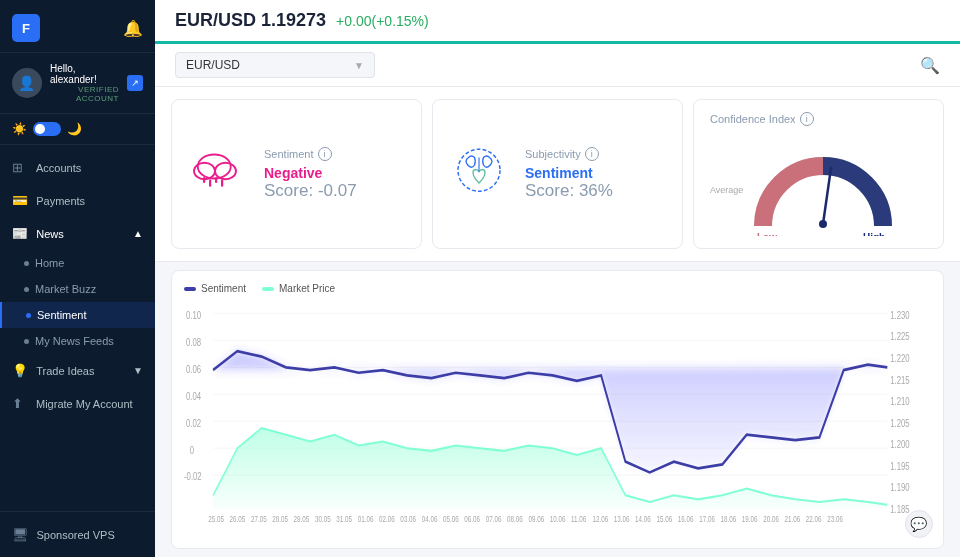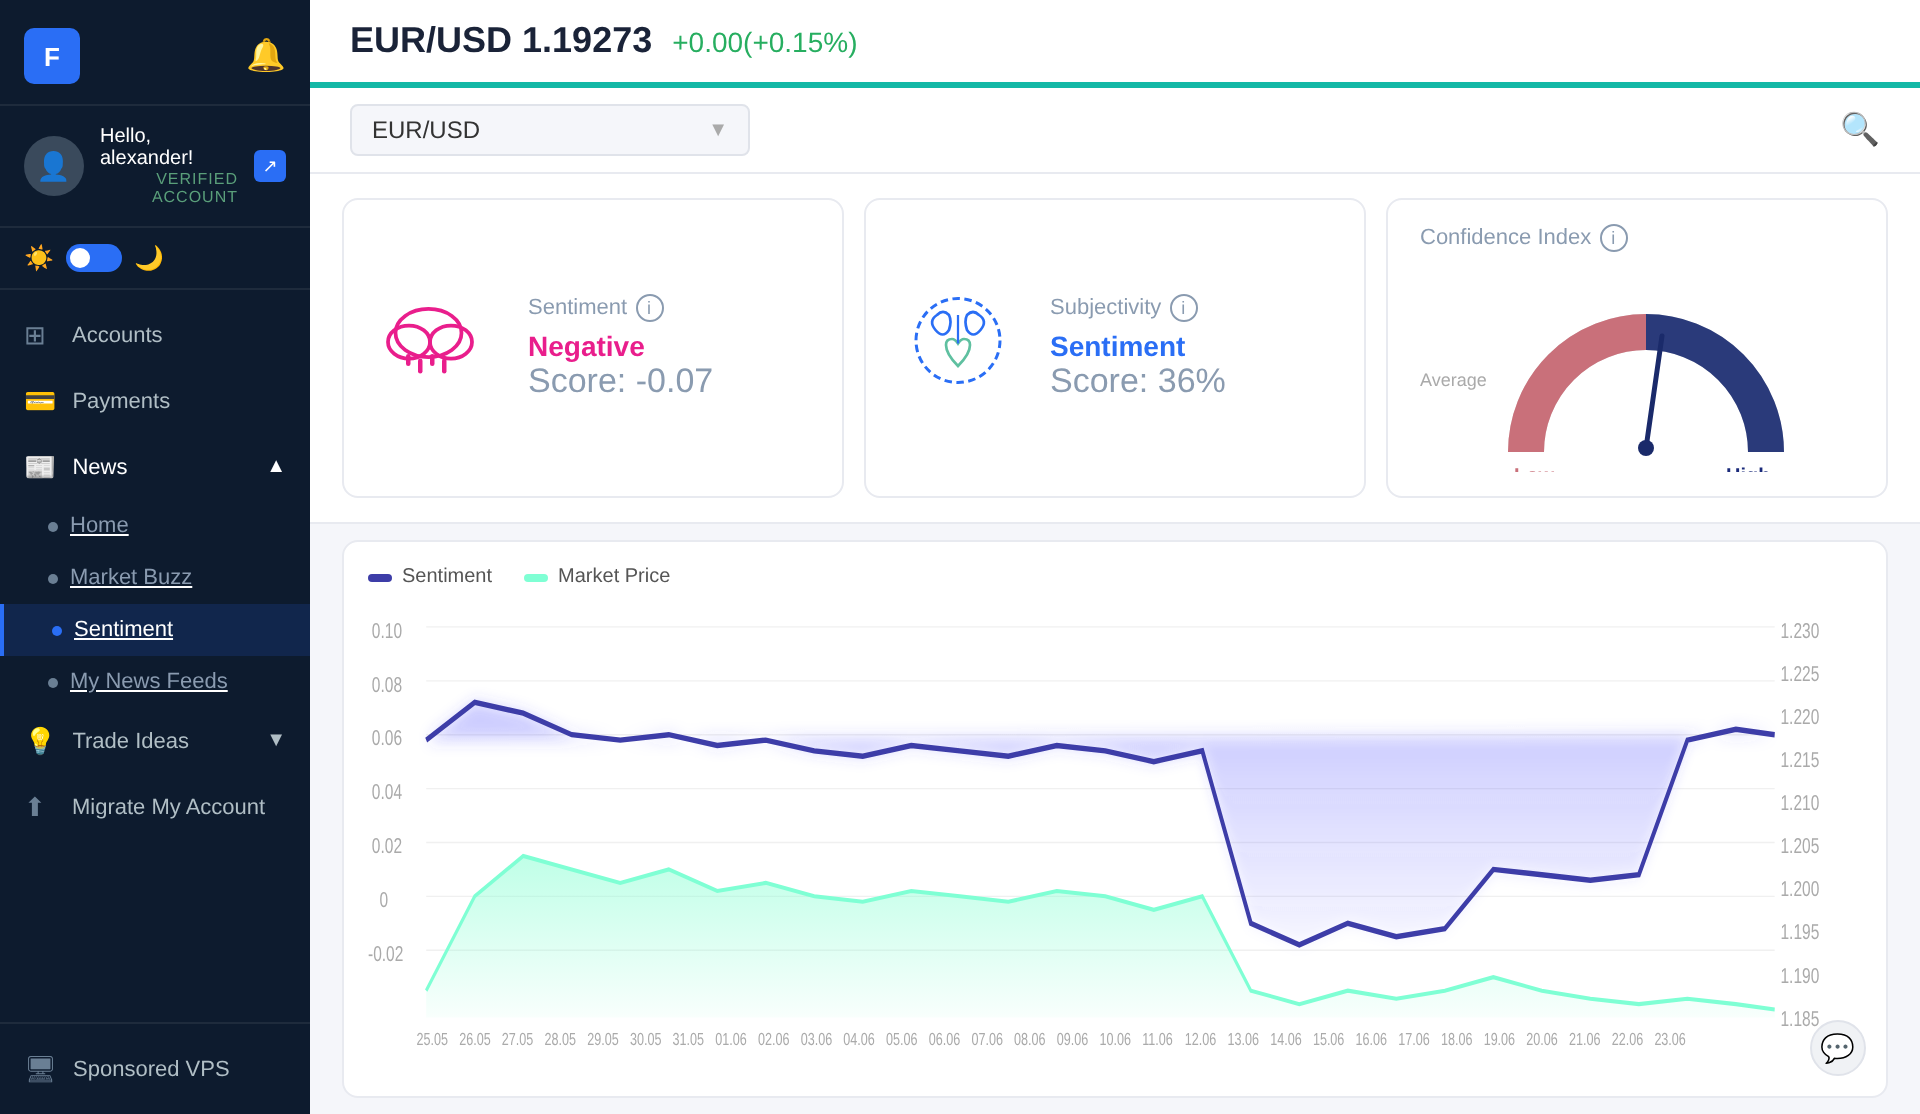--- a/index.html
+++ b/index.html
@@ -138,21 +138,21 @@
       cursor: pointer;
       color: #b0bec5;
       font-size: 11px;
       gap: 8px;
       transition: background 0.2s;
     }
     .nav-item.active { color: #fff; }
     .nav-item .nav-icon { font-size: 13px; color: #6a7f94; min-width: 16px; }
     .nav-item.active .nav-icon { color: #fff; }
     .nav-item .expand-icon { margin-left: auto; font-size: 10px; }
-    .sub-nav { padding-left: 0; text-decoration: underline; }
+    .sub-nav { padding-left: 0; }
     .sub-nav-item {
       display: flex;
       align-items: center;
       padding: 7px 12px 7px 24px;
       cursor: pointer;
       color: #8a9bb0;
       font-size: 11px;
       gap: 6px;
     }
     .sub-nav-item.active {

